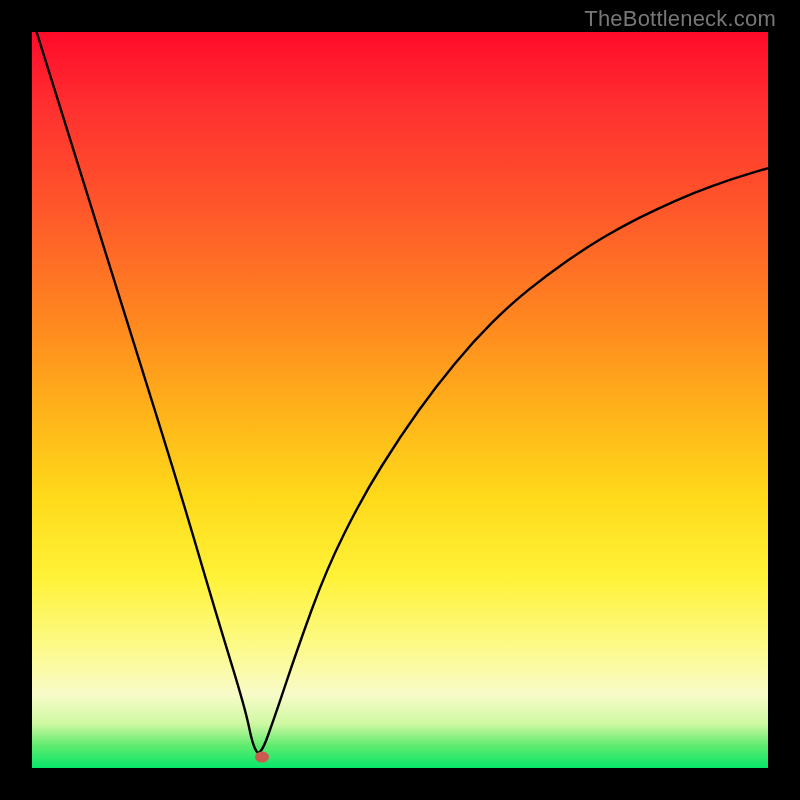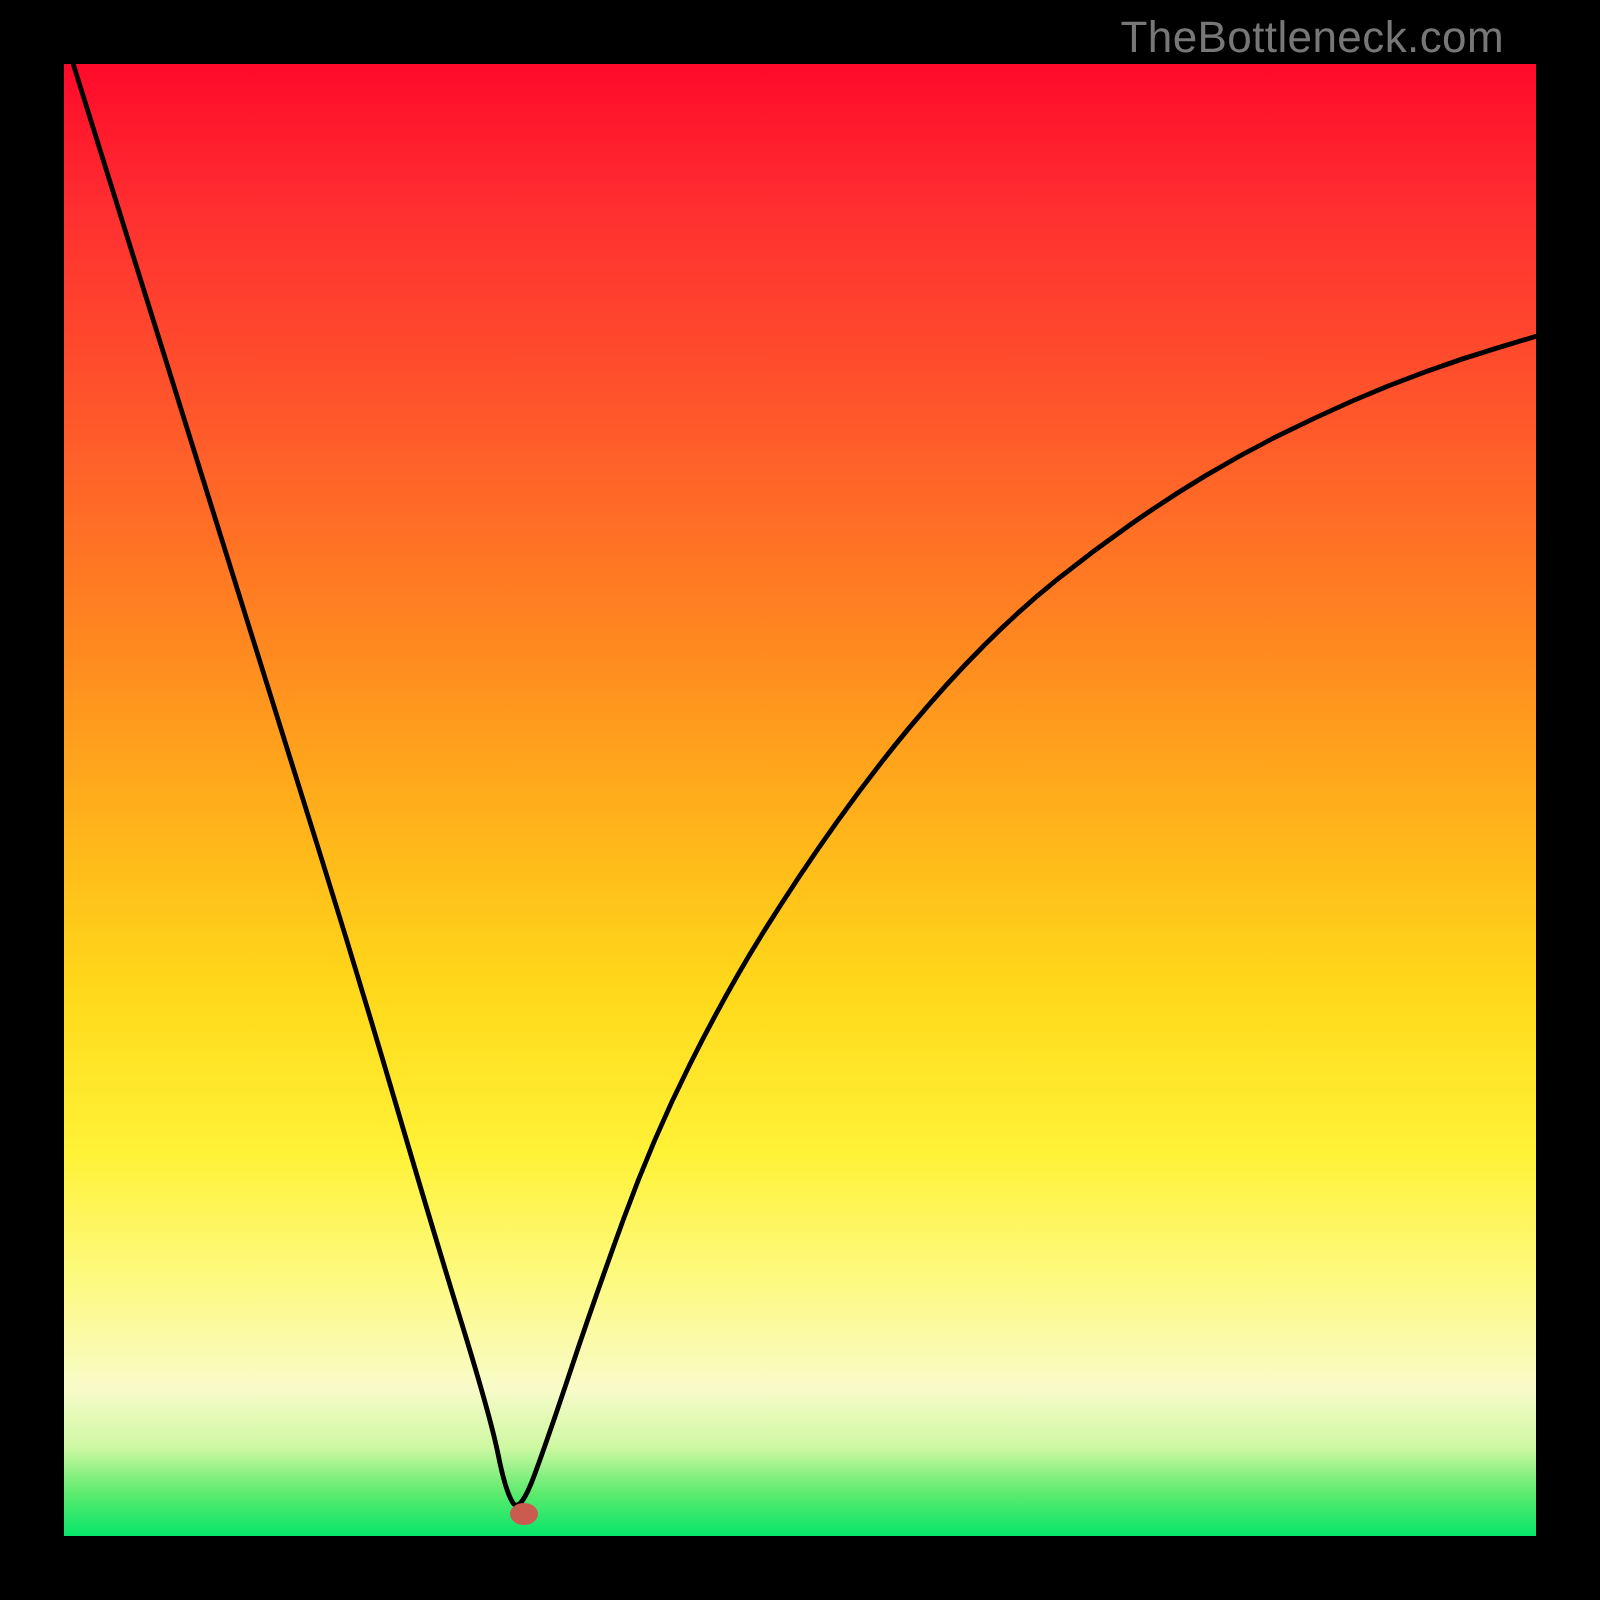--- a/index.html
+++ b/index.html
@@ -36,21 +36,21 @@
       #fdfa84 83%,
       #f8fbc9 90%,
       #cef8a2 94%,
       #5feb6e 97%,
       #06e66a 100%
     );
   }
   .watermark {
     position: absolute;
     top: 6px;
-    right: 48px;
+    right: 24px;
     color: #777;
     font-size: 22px;
     letter-spacing: 0.2px;
     user-select: none;
   }
   svg.curve {
     position: absolute;
     left: 0;
     top: 0;
   }

